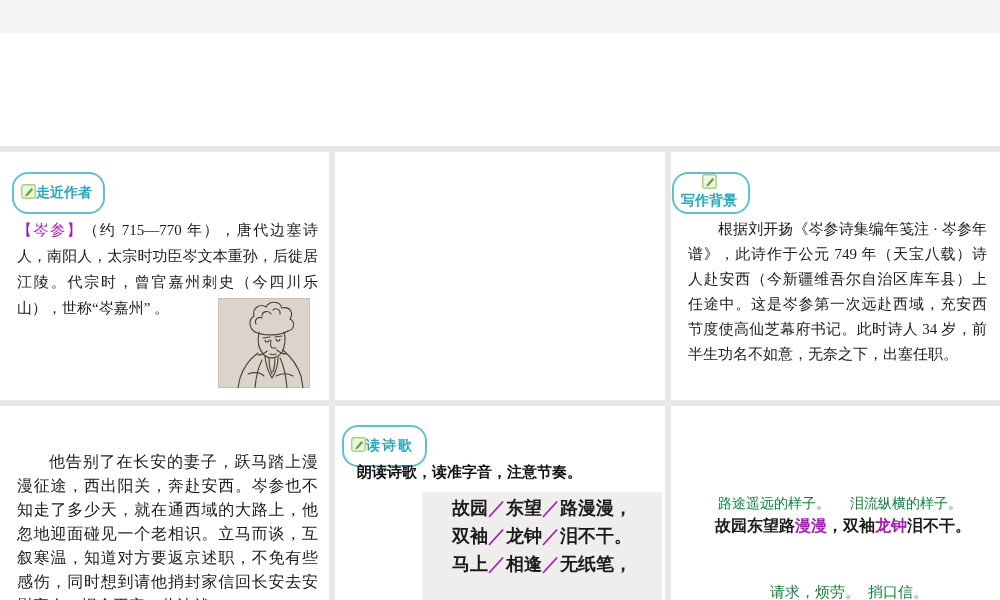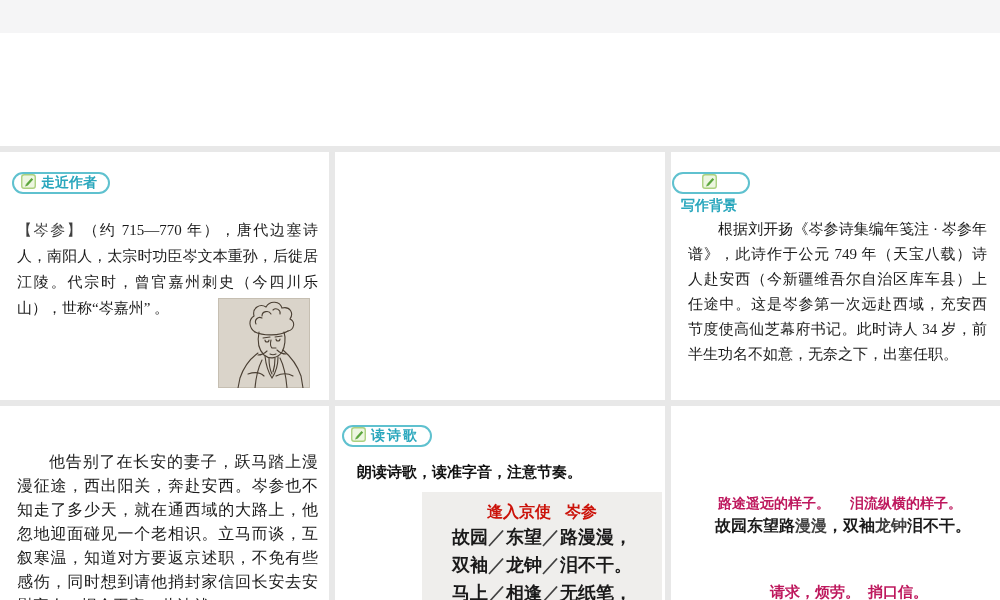--- a/index.html
+++ b/index.html
@@ -8,21 +8,21 @@
   .topbar{position:absolute;left:0;top:0;width:1000px;height:33px;background:#f5f5f6;}
   .grid-bg{position:absolute;left:0;top:146px;width:1000px;height:454px;background:#e8e8e8;}
   .cell{position:absolute;background:#ffffff;}
   .cell-a{left:0;top:152px;width:329px;height:248px;}
   .cell-b{left:335px;top:152px;width:330px;height:248px;}
   .cell-c{left:671px;top:152px;width:329px;height:248px;}
   .cell-d{left:0;top:406px;width:329px;height:194px;}
   .cell-e{left:335px;top:406px;width:330px;height:194px;}
   .cell-f{left:671px;top:406px;width:329px;height:194px;}
 
-  .badge{position:absolute;display:flex;align-items:center;gap:5px;height:22px;
+  .badge{position:absolute;display:flex;align-items:center;height:42px;
          padding:0 11px 0 7px;border:2px solid #5fc1cf;border-radius:16px;background:#fff;
          color:#2aa7bd;font-weight:bold;font-size:14px;box-sizing:border-box;}
   .badge-a{left:12px;top:172px;}
   .badge-c{left:672px;top:172px;flex-direction:column;}
   .badge-e{left:342px;top:425px;letter-spacing:2px;}
 
   .para{position:absolute;font-family:"Liberation Serif",serif;color:#1b1b1b;text-align:justify;}
   .para-author{left:17px;top:217px;width:301px;font-size:15px;line-height:26px;}
   .para-intro{left:356px;top:203px;width:286px;font-size:15px;line-height:28px;text-indent:2em;}
   .para-bg{left:688px;top:217px;width:299px;font-size:15px;line-height:25px;text-indent:2em;}
@@ -33,31 +33,31 @@
   .instruction{position:absolute;left:357px;top:463px;font-size:15px;font-weight:bold;color:#111;}
   .poembox{position:absolute;left:422px;top:492px;width:240px;height:108px;background:#efeeec;
            text-align:center;font-weight:bold;}
   .poembox .ptitle{padding-top:10px;font-size:16px;color:#cb1209;}
   .poembox .ptitle .gap{display:inline-block;width:14px;}
   .poembox .pline{font-size:18px;line-height:28px;color:#1a1a1a;}
   .pline:first-of-type{margin-top:2px;}
 
   .prompt-box{position:absolute;left:684px;top:451px;background:#fff;border:1px solid #9a9a9a;
               padding:1px 6px;font-size:15px;font-weight:bold;color:#111;}
-  .note{position:absolute;color:#be185d;font-weight:bold;font-size:14px;}
+  .note{position:absolute;color:#15803d;font-weight:normal;font-size:14px;}
   .note-1{left:718px;top:495px;}
   .note-2{left:850px;top:495px;}
   .note-3{left:770px;top:583px;font-size:15px;}
   .note-4{left:868px;top:583px;font-size:15px;}
   .vline{position:absolute;font-size:16px;font-weight:bold;color:#1a1a1a;white-space:nowrap;padding-left:15px;}
   .vline-1{left:700px;top:516px;}
   .vline-2{left:701px;top:555px;}
 
   .c-ink{color:#1a1a1a;}
-  .c-red{color:#404040;}
+  .c-red{color:#a21caf;}
   .c-blue{color:#2424c8;}
 </style>
 </head>
 <body>
 
 <div class="stage">
 
   <div class="topbar"></div>
   <div class="grid-bg"></div>
 
@@ -128,23 +128,20 @@
     </svg>
   </div>
 
 
   <div class="para para-bg">根据刘开扬《岑参诗集编年笺注 · 岑参年谱》，此诗作于公元 749 年（天宝八载）诗人赴安西（今新疆维吾尔自治区库车县）上任途中。这是岑参第一次远赴西域，充安西节度使高仙芝幕府书记。此时诗人 34 岁，前半生功名不如意，无奈之下，出塞任职。</div>
 
   <div class="para para-story">他告别了在长安的妻子，跃马踏上漫漫征途，西出阳关，奔赴安西。岑参也不知走了多少天，就在通西域的大路上，他忽地迎面碰见一个老相识。立马而谈，互叙寒温，知道对方要返京述职，不免有些感伤，同时想到请他捎封家信回长安去安慰家人，报个平安。此诗就</div>
 
   <div class="instruction">朗读诗歌，读准字音，注意节奏。</div>
   <div class="poembox">
-    <div class="ptitle">
-      <span>逢入京使</span><span class="gap"></span><span>岑参</span>
-    </div>
     <div class="pline"><span class="c-ink">故园</span><span class="c-red">／</span><span class="c-ink">东望</span><span class="c-red">／</span><span class="c-ink">路漫漫，</span></div>
     <div class="pline"><span class="c-ink">双袖</span><span class="c-red">／</span><span class="c-ink">龙钟</span><span class="c-red">／</span><span class="c-ink">泪不干。</span></div>
     <div class="pline"><span class="c-ink">马上</span><span class="c-red">／</span><span class="c-ink">相逢</span><span class="c-red">／</span><span class="c-ink">无纸笔，</span></div>
   </div>
 
   <div class="note note-1">路途遥远的样子。</div>
   <div class="note note-2">泪流纵横的样子。</div>
   <div class="vline vline-1"><span class="c-ink">故园东望路</span><span class="c-red">漫漫</span><span class="c-ink">，双袖</span><span class="c-red">龙钟</span><span class="c-ink">泪不干。</span></div>
   <div class="note note-3">请求，烦劳。</div>
   <div class="note note-4">捎口信。</div>

